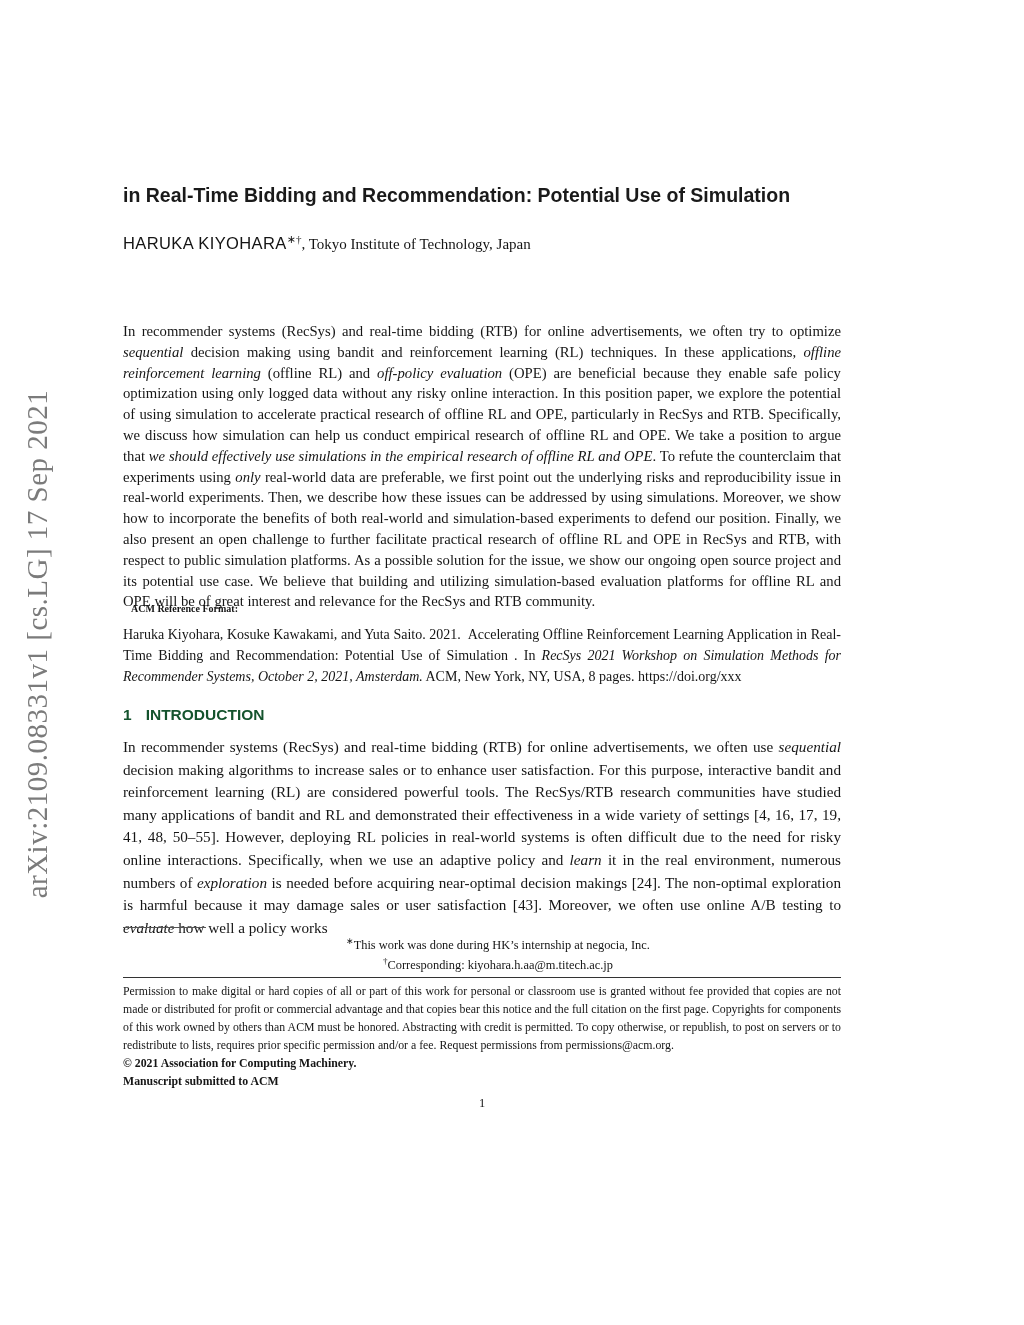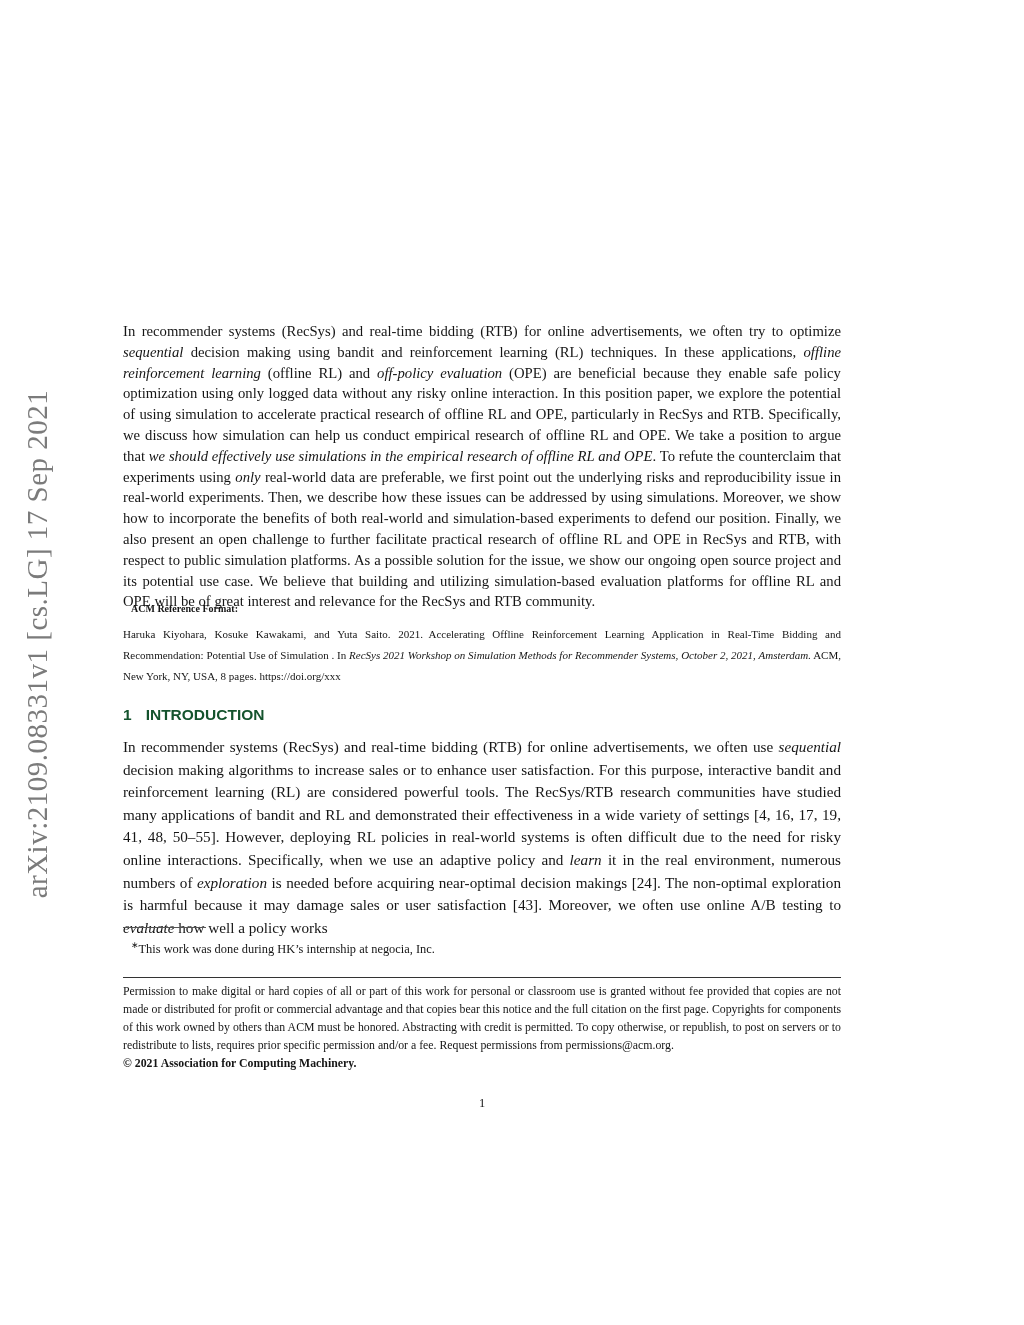--- a/index.html
+++ b/index.html
@@ -82,21 +82,21 @@
     left: 8px;
     margin: 0;
     font-size: 10px;
     font-weight: 700;
   }
   .acmref {
     position: absolute;
     top: 624px;
     left: 0;
     width: 718px;
-    font-size: 11px;
+    font-size: 14px;
     line-height: 21.2px;
     text-align: justify;
     margin: 0;
   }
 
   .section-heading {
     position: absolute;
     top: 706px;
     left: 0;
     margin: 0;
@@ -123,24 +123,25 @@
     top: 927px;
     left: 0;
     width: 83px;
     border: none;
     border-top: 1.5px solid #555;
     margin: 0;
   }
   .footnotes {
     position: absolute;
     top: 933px;
-    left: 8px;
+    left: 16px;
     width: 718px;
     font-size: 12.4px;
-    line-height: 24px;
+    line-height: 16px;
+    text-align: center;
   }
   .footnote sup { font-size: 9px; }
 
   .permission-rule {
     position: absolute;
     top: 977px;
     left: 0;
     width: 718px;
     border: none;
     border-top: 1px solid #333;
@@ -172,45 +173,51 @@
 <body>
 
 <div class="page">
 
   <div class="watermark">arXiv:2109.08331v1  [cs.LG]  17 Sep 2021</div>
 
   <div class="content">
 
     <h1 class="title">
       <br>
+      <span class="t2">in Real-Time Bidding and Recommendation: Potential Use of Simulation</span>
     </h1>
 
     <div class="authors">
+      <div class="author-line">
+        <span class="author-name">HARUKA KIYOHARA</span><sup class="author-marks">∗†</sup><span class="author-affil">, Tokyo Institute of Technology, Japan</span>
+      </div>
     </div>
 
     <p class="abstract"><span>In recommender systems (RecSys) and real-time bidding (RTB) for online advertisements, we often try to optimize </span><i>sequential</i><span> decision making using bandit and reinforcement learning (RL) techniques. In these applications, </span><i>offline reinforcement learning</i><span> (offline RL) and </span><i>off-policy evaluation</i><span> (OPE) are beneficial because they enable safe policy optimization using only logged data without any risky online interaction. In this position paper, we explore the potential of using simulation to accelerate practical research of offline RL and OPE, particularly in RecSys and RTB. Specifically, we discuss how simulation can help us conduct empirical research of offline RL and OPE. We take a position to argue that </span><i>we should effectively use simulations in the empirical research of offline RL and OPE</i><span>. To refute the counterclaim that experiments using </span><i>only</i><span> real-world data are preferable, we first point out the underlying risks and reproducibility issue in real-world experiments. Then, we describe how these issues can be addressed by using simulations. Moreover, we show how to incorporate the benefits of both real-world and simulation-based experiments to defend our position. Finally, we also present an open challenge to further facilitate practical research of offline RL and OPE in RecSys and RTB, with respect to public simulation platforms. As a possible solution for the issue, we show our ongoing open source project and its potential use case. We believe that building and utilizing simulation-based evaluation platforms for offline RL and OPE will be of great interest and relevance for the RecSys and RTB community.</span></p>
 
     <p class="acmref-heading">ACM Reference Format:</p>
     <p class="acmref"><span>Haruka Kiyohara, Kosuke Kawakami, and Yuta Saito. 2021. Accelerating Offline Reinforcement Learning Application in Real-Time Bidding and Recommendation: Potential Use of Simulation . In </span><i>RecSys 2021 Workshop on Simulation Methods for Recommender Systems, October 2, 2021, Amsterdam.</i><span> ACM, New York, NY, USA, 8 pages. https://doi.org/xxx</span></p>
 
     <h2 class="section-heading">
       <span class="sec-num">1</span><span>INTRODUCTION</span>
     </h2>
 
     <p class="intro-paragraph"><span>In recommender systems (RecSys) and real-time bidding (RTB) for online advertisements, we often use </span><i>sequential</i><span> decision making algorithms to increase sales or to enhance user satisfaction. For this purpose, interactive bandit and reinforcement learning (RL) are considered powerful tools. The RecSys/RTB research communities have studied many applications of bandit and RL and demonstrated their effectiveness in a wide variety of settings [4, 16, 17, 19, 41, 48, 50–55]. However, deploying RL policies in real-world systems is often difficult due to the need for risky online interactions. Specifically, when we use an adaptive policy and </span><i>learn</i><span> it in the real environment, numerous numbers of </span><i>exploration</i><span> is needed before acquiring near-optimal decision makings [24]. The non-optimal exploration is harmful because it may damage sales or user satisfaction [43]. Moreover, we often use online A/B testing to </span><i>evaluate</i><span> how well a policy works</span></p>
 
     <hr class="footnote-rule">
 
     <div class="footnotes">
       <div class="footnote"><sup>∗</sup><span>This work was done during HK’s internship at negocia, Inc.</span></div>
+      <div class="footnote"><sup>†</sup><span>Corresponding: kiyohara.h.aa@m.titech.ac.jp</span></div>
     </div>
 
     <hr class="permission-rule">
 
     <div class="permission">
       <p class="perm-text">Permission to make digital or hard copies of all or part of this work for personal or classroom use is granted without fee provided that copies are not made or distributed for profit or commercial advantage and that copies bear this notice and the full citation on the first page. Copyrights for components of this work owned by others than ACM must be honored. Abstracting with credit is permitted. To copy otherwise, or republish, to post on servers or to redistribute to lists, requires prior specific permission and/or a fee. Request permissions from permissions@acm.org.</p>
       <p class="perm-line">© 2021 Association for Computing Machinery.</p>
+      <p class="perm-line">Manuscript submitted to ACM</p>
     </div>
 
     <div class="pageno">1</div>
 
   </div>
 </div>
 
 </body></html>

